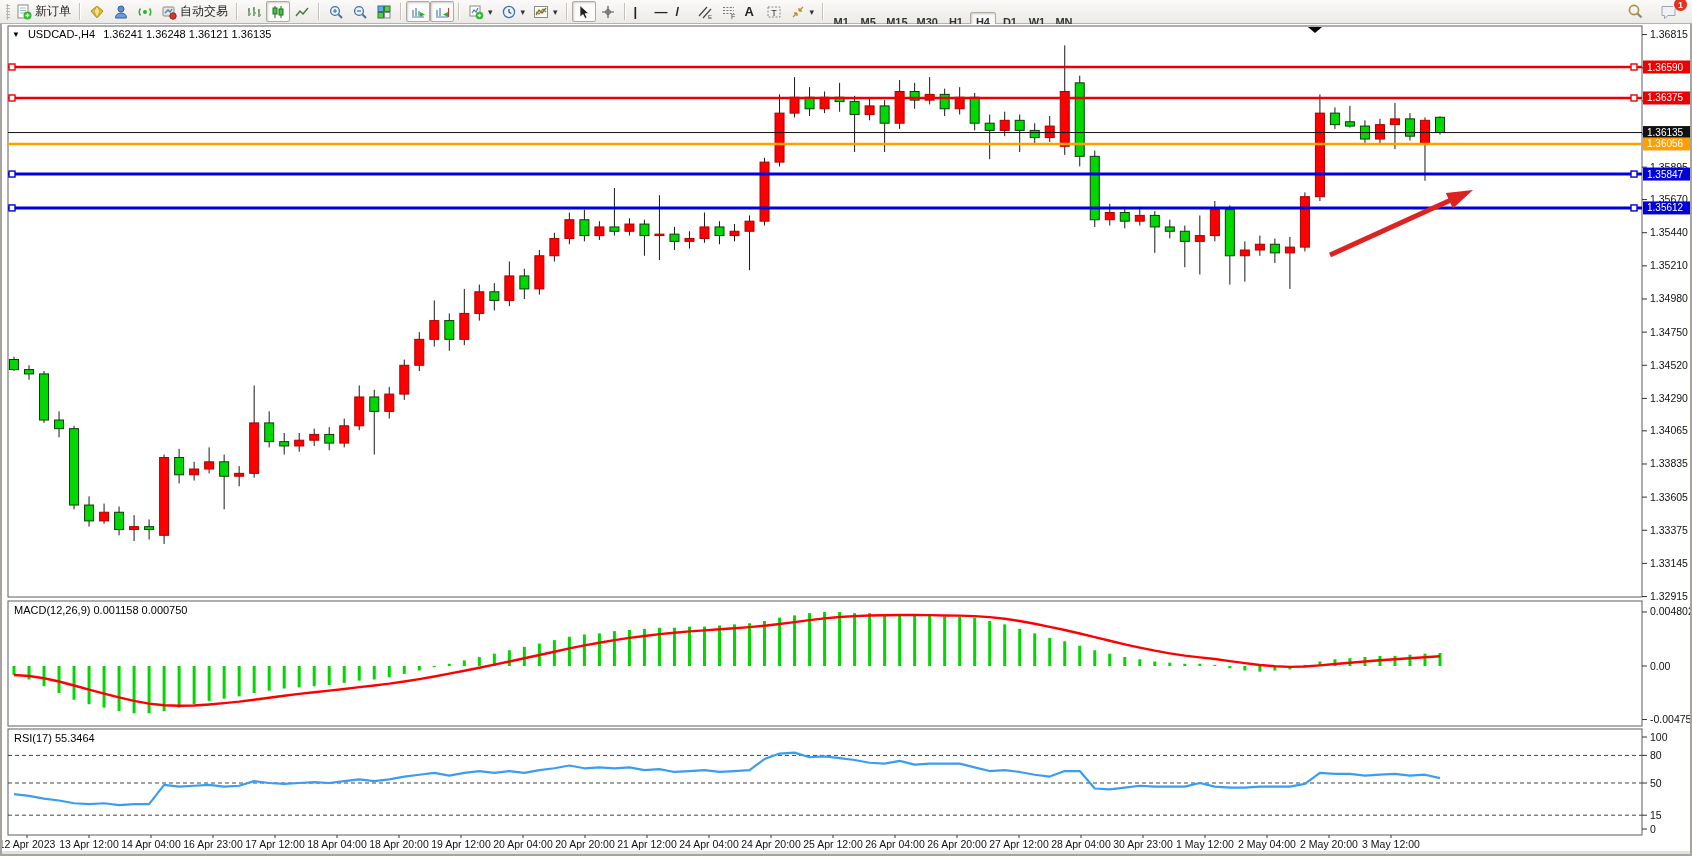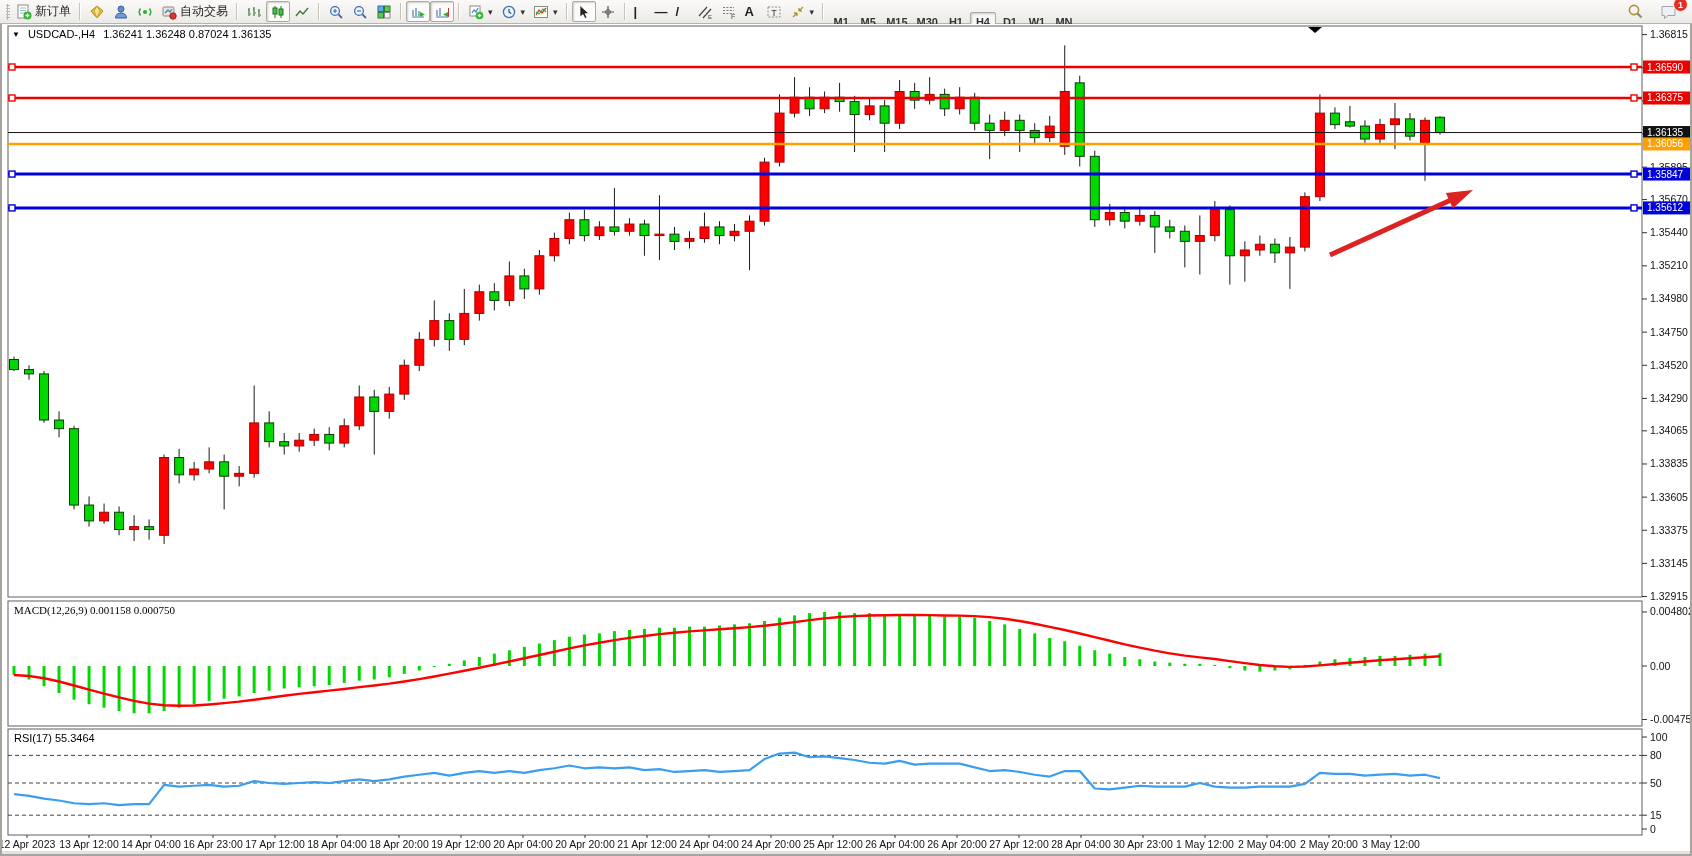--- a/index.html
+++ b/index.html
@@ -25,21 +25,21 @@
   .badge{position:absolute;top:-5px;right:-7px;background:#e03020;color:#fff;border-radius:50%;
     width:13px;height:13px;font-size:9px;font-weight:bold;display:flex;align-items:center;justify-content:center;
     border:1px solid #fff;}
   
   .chart-window{position:absolute;top:24px;left:0;width:1692px;height:832px;background:#fff;
     border-left:2px solid #a8a49d;border-right:2px solid #a8a49d;border-bottom:2px solid #a8a49d;box-sizing:border-box;}
   .chart-window svg{position:absolute;top:0;left:0;}
   .overlay-label{position:absolute;font-size:11px;color:#000;white-space:pre;z-index:5;}
   #chart-title{top:4px;left:10px;display:flex;gap:8px;align-items:center;}
   #chart-title .tri{font-size:8px;color:#000;}
-  #macd-label{top:580px;left:12px;font-family:Liberation Serif, serif;}
+  #macd-label{top:580px;left:12px;}
   #rsi-label{top:708px;left:12px;}
 </style>
 </head>
 <body>
 
 <div id="app">
 
   <div class="toolbar">
     <span class="grip"></span>
     <button class="btn">
@@ -711,18 +711,18 @@
         <text x="1267" y="848" font-family="Liberation Sans, sans-serif" font-size="10.5" fill="#111" text-anchor="middle">2 May 04:00</text>
         <line x1="1329" y1="835" x2="1329" y2="838" stroke="#333"></line>
         <text x="1329" y="848" font-family="Liberation Sans, sans-serif" font-size="10.5" fill="#111" text-anchor="middle">2 May 20:00</text>
         <line x1="1391" y1="835" x2="1391" y2="838" stroke="#333"></line>
         <text x="1391" y="848" font-family="Liberation Sans, sans-serif" font-size="10.5" fill="#111" text-anchor="middle">3 May 12:00</text>
         <rect x="2" y="851" width="1688" height="3" fill="#e6e3de"></rect>
       </svg>
     <div class="overlay-label" id="chart-title">
       <span class="tri">▼</span>
       <span>USDCAD-,H4</span>
-      <span>1.36241 1.36248 0.87024 1.36135</span>
+      <span>1.36241 1.36248 1.36121 1.36135</span>
     </div>
     <div class="overlay-label" id="macd-label">MACD(12,26,9) 0.001158 0.000750</div>
     <div class="overlay-label" id="rsi-label">RSI(17) 55.3464</div>
   </div>
 </div>
 
 </body></html>

